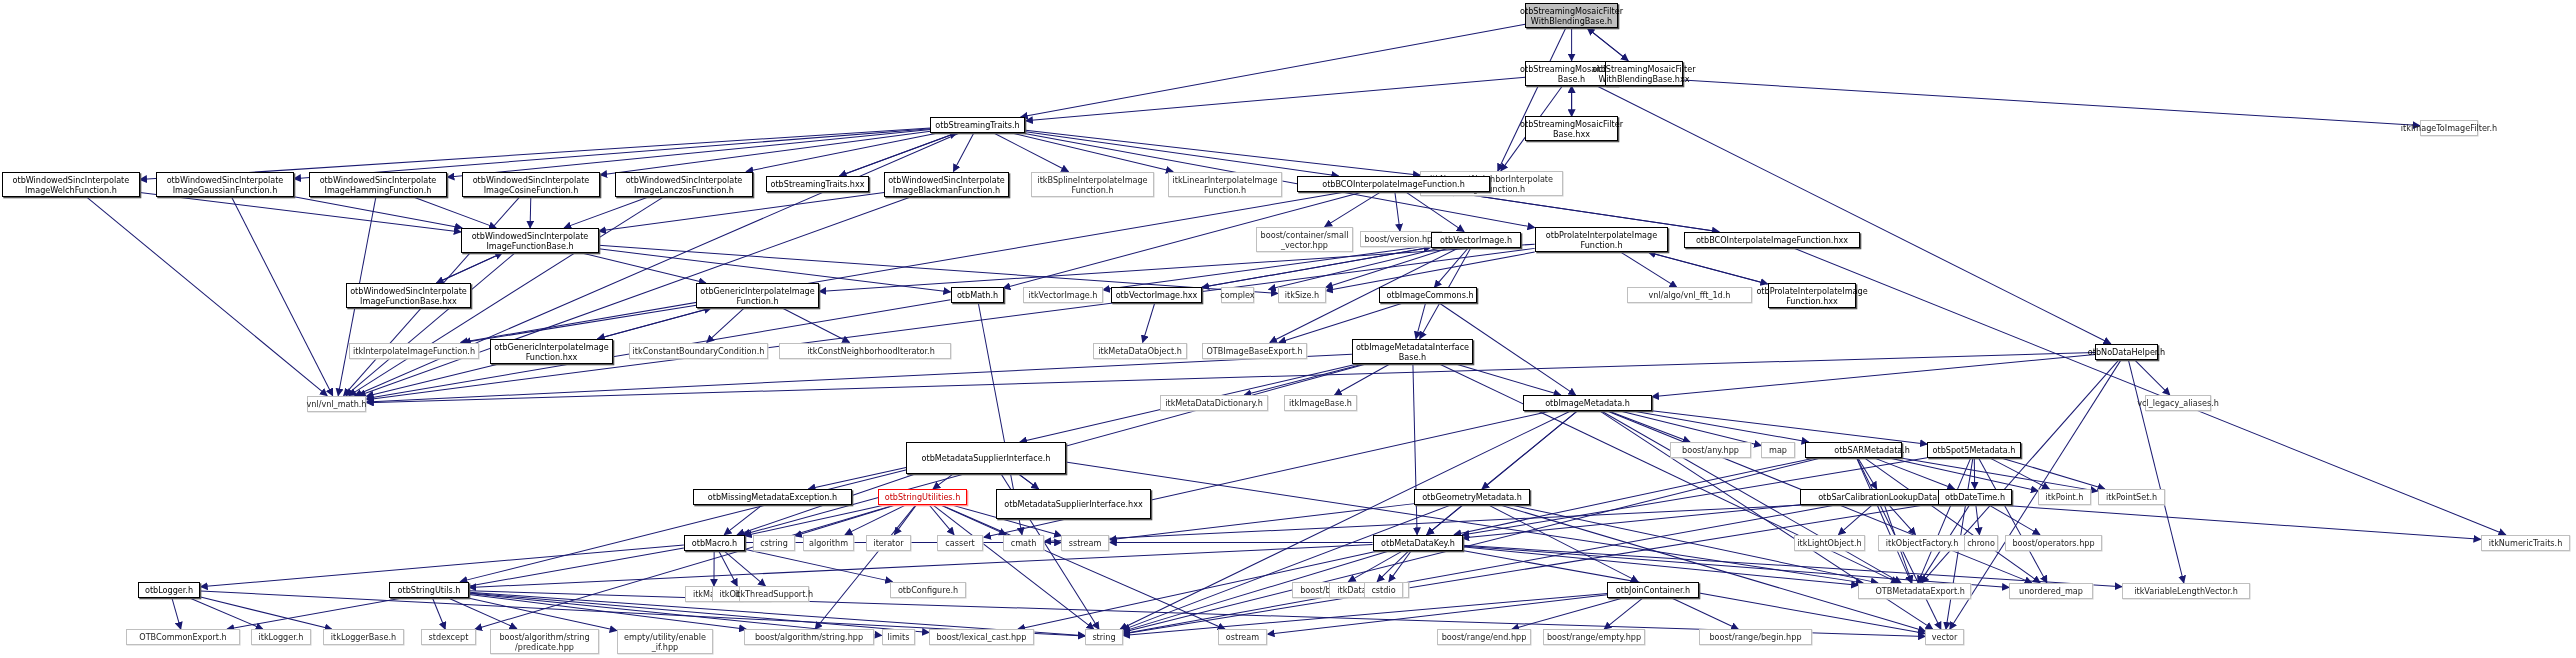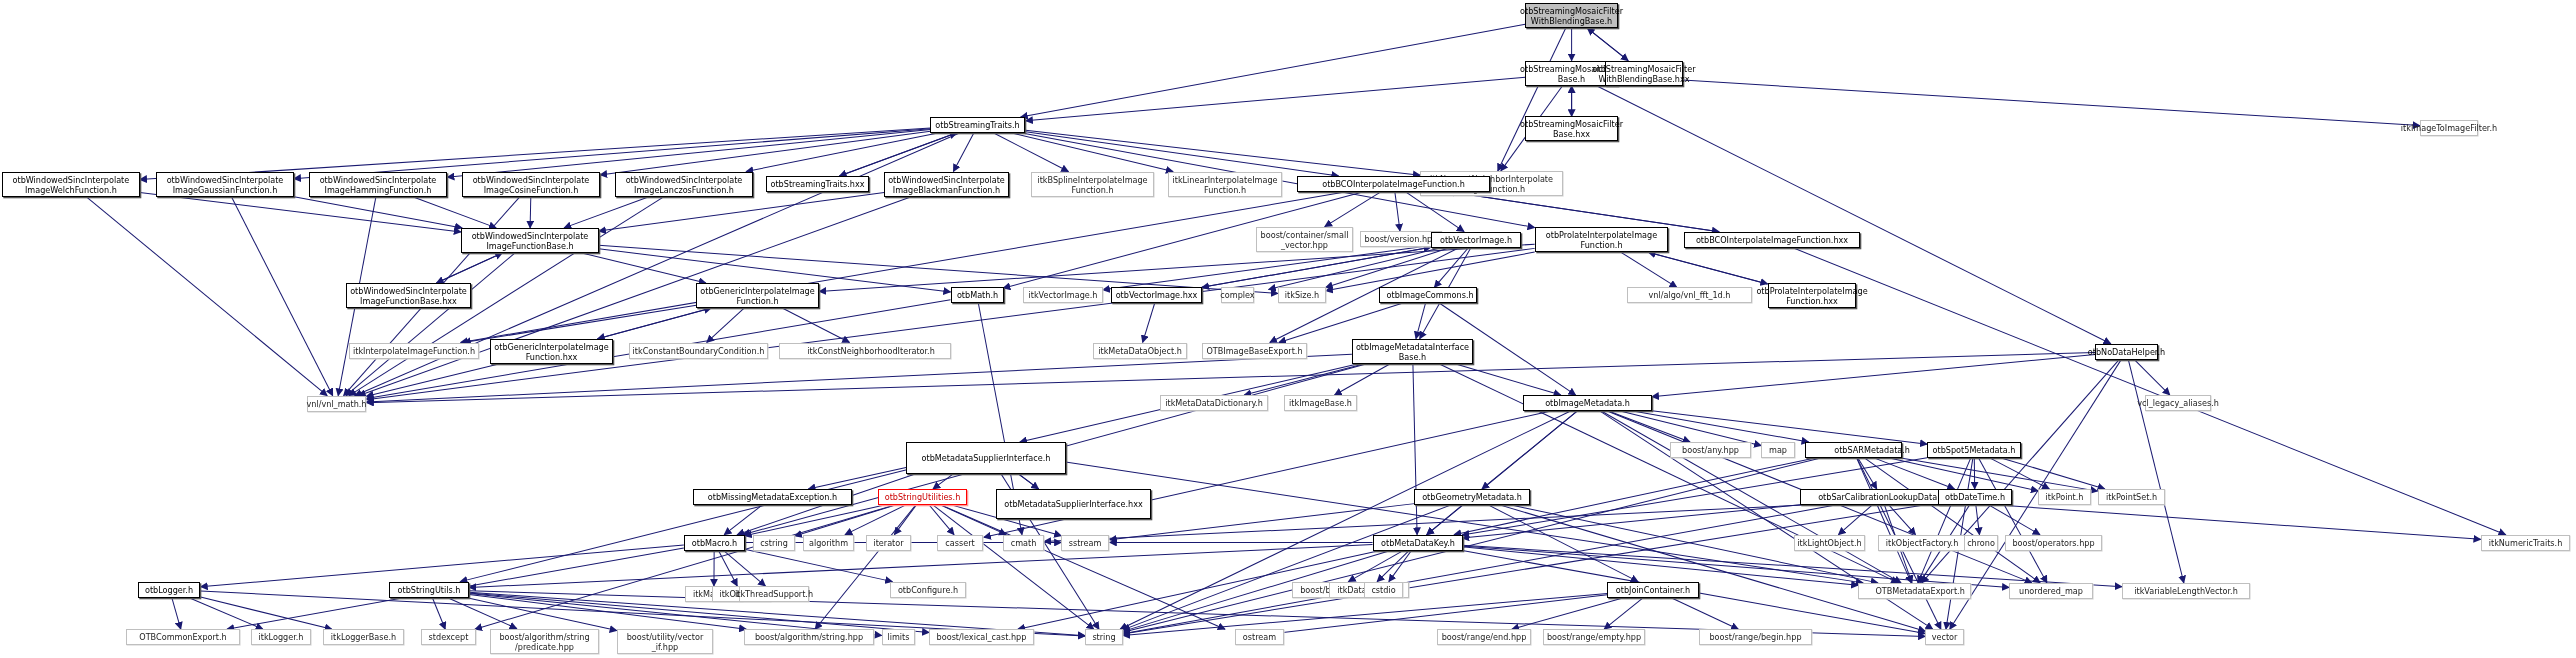--- a/index.html
+++ b/index.html
@@ -321,25 +321,25 @@
     <div class="node project" style="left: 1607px; top: 582px; width: 92px; height: 15.7px;"><span>otbJoinContainer.h</span></div>
     <div class="node external" style="left: 1858px; top: 583px; width: 113px; height: 15.7px; padding-left: 15px;"><span>OTBMetadataExport.h</span></div>
     <div class="node external" style="left: 2009px; top: 583px; width: 84px; height: 15.7px;"><span>unordered_map</span></div>
     <div class="node external" style="left: 2122px; top: 583px; width: 128px; height: 15.7px;"><span>itkVariableLengthVector.h</span></div>
     <div class="node external" style="left: 126px; top: 629px; width: 114px; height: 15.7px;"><span>OTBCommonExport.h</span></div>
     <div class="node external" style="left: 251px; top: 629px; width: 60px; height: 15.7px;"><span>itkLogger.h</span></div>
     <div class="node external" style="left: 323px; top: 629px; width: 81px; height: 15.7px;"><span>itkLoggerBase.h</span></div>
     <div class="node external" style="left: 421px; top: 629px; width: 55px; height: 15.7px;"><span>stdexcept</span></div>
     <div class="node external" style="left: 490px; top: 629px; width: 109px; height: 25px;"><span>boost/algorithm/string
 /predicate.hpp</span></div>
-    <div class="node external" style="left: 617px; top: 629px; width: 96px; height: 25px;"><span>boost/utility/vector
+    <div class="node external" style="left: 617px; top: 629px; width: 96px; height: 25px;"><span>empty/utility/enable
 _if.hpp</span></div>
     <div class="node external" style="left: 744px; top: 629px; width: 130px; height: 15.7px;"><span>boost/algorithm/string.hpp</span></div>
     <div class="node external" style="left: 882px; top: 629px; width: 33px; height: 15.7px;"><span>limits</span></div>
     <div class="node external" style="left: 929px; top: 629px; width: 105px; height: 15.7px;"><span>boost/lexical_cast.hpp</span></div>
     <div class="node external" style="left: 1085px; top: 629px; width: 38px; height: 15.7px;"><span>string</span></div>
-    <div class="node external" style="left: 1218px; top: 629px; width: 49px; height: 15.7px; margin-left: 17px;"><span>ostream</span></div>
+    <div class="node external" style="left: 1218px; top: 629px; width: 49px; height: 15.7px;"><span>ostream</span></div>
     <div class="node external" style="left: 1437px; top: 629px; width: 94px; height: 15.7px;"><span>boost/range/end.hpp</span></div>
     <div class="node external" style="left: 1543px; top: 629px; width: 102px; height: 15.7px;"><span>boost/range/empty.hpp</span></div>
     <div class="node external" style="left: 1699px; top: 629px; width: 113px; height: 15.7px;"><span>boost/range/begin.hpp</span></div>
     <div class="node external" style="left: 1925px; top: 629px; width: 39px; height: 15.7px;"><span>vector</span></div>
   </div>
 
 
 </body></html>

